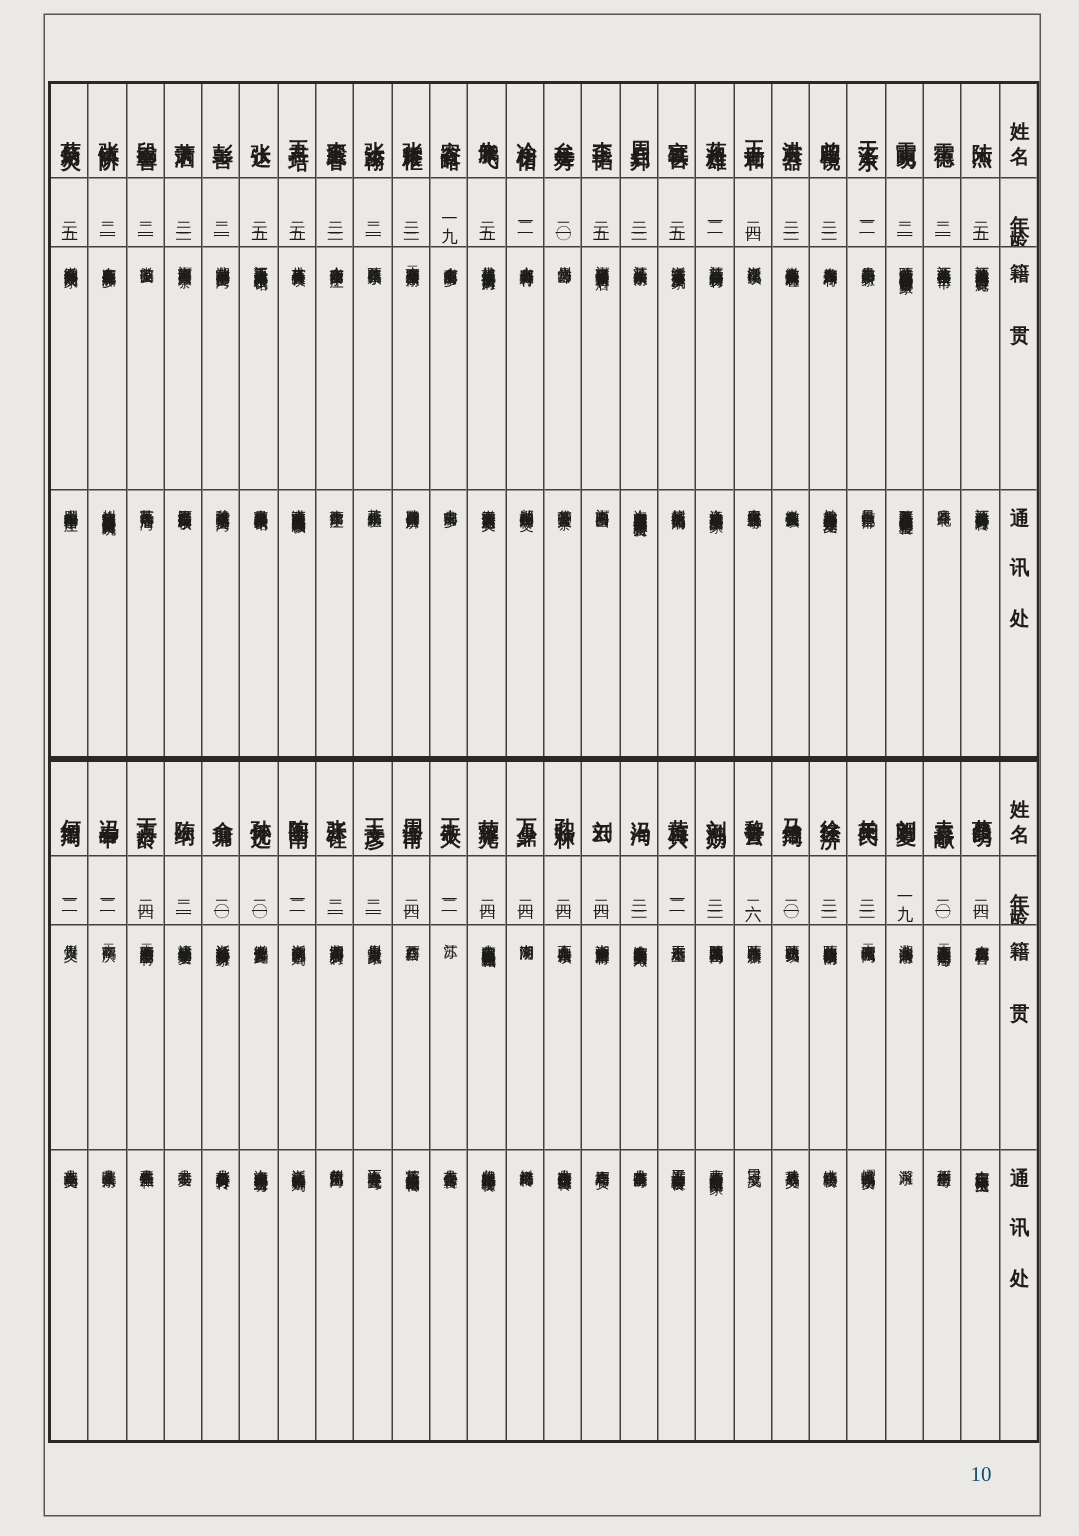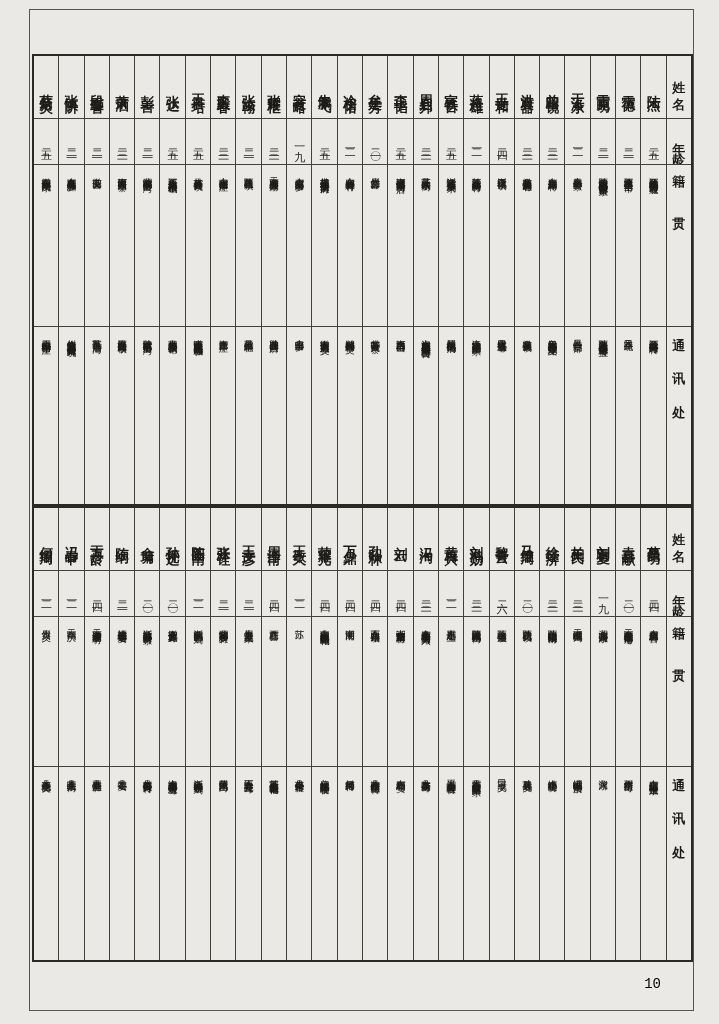--- a/index.html
+++ b/index.html
@@ -22,21 +22,21 @@
   .vtext{writing-mode:vertical-rl;text-orientation:upright;display:block;}
   .c-top .vtext{max-height:100%;font-size:9.5px;line-height:10.5px;letter-spacing:0.5px;}
   .name-t{font-size:13.5px;font-weight:bold;letter-spacing:3px;line-height:1;}
   .age-t{font-size:11px;letter-spacing:2px;line-height:1;}
   .hdr-t{font-size:13px;font-weight:bold;line-height:1;}
   .hdr-sp-2{letter-spacing:16px;}
   .hdr-sp-age{letter-spacing:9px;}
   .hdr-sp-native{letter-spacing:42px;}
   .hdr-sp-addr{letter-spacing:34px;}
   .hdr-col{background:#eae9e5;}
-  .page-number{position:absolute;right:32px;bottom:18px;font-size:14px;color:#000000;font-family:Liberation Mono, monospace;}
+  .page-number{position:absolute;right:32px;bottom:18px;font-size:14px;color:#0c4a6e;font-family:Liberation Serif, serif;}
 </style>
 </head>
 <body>
 
 <div class="page">
   <div class="frame">
     <section class="reg-table" id="table-top">
   <div class="col hdr-col">
     <div class="cell c-name c-center">
       <span class="vtext hdr-t hdr-sp-2">姓名</span>

